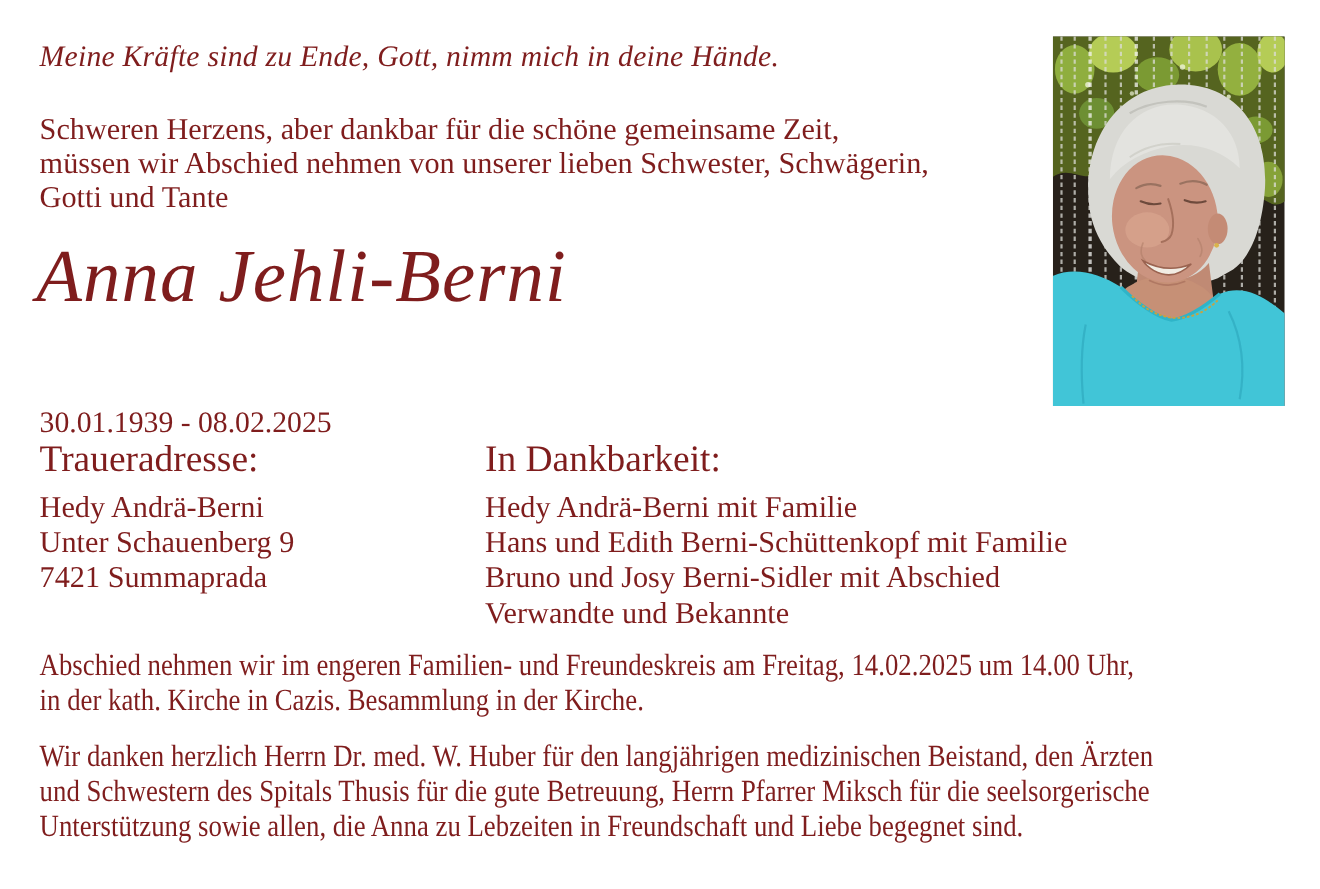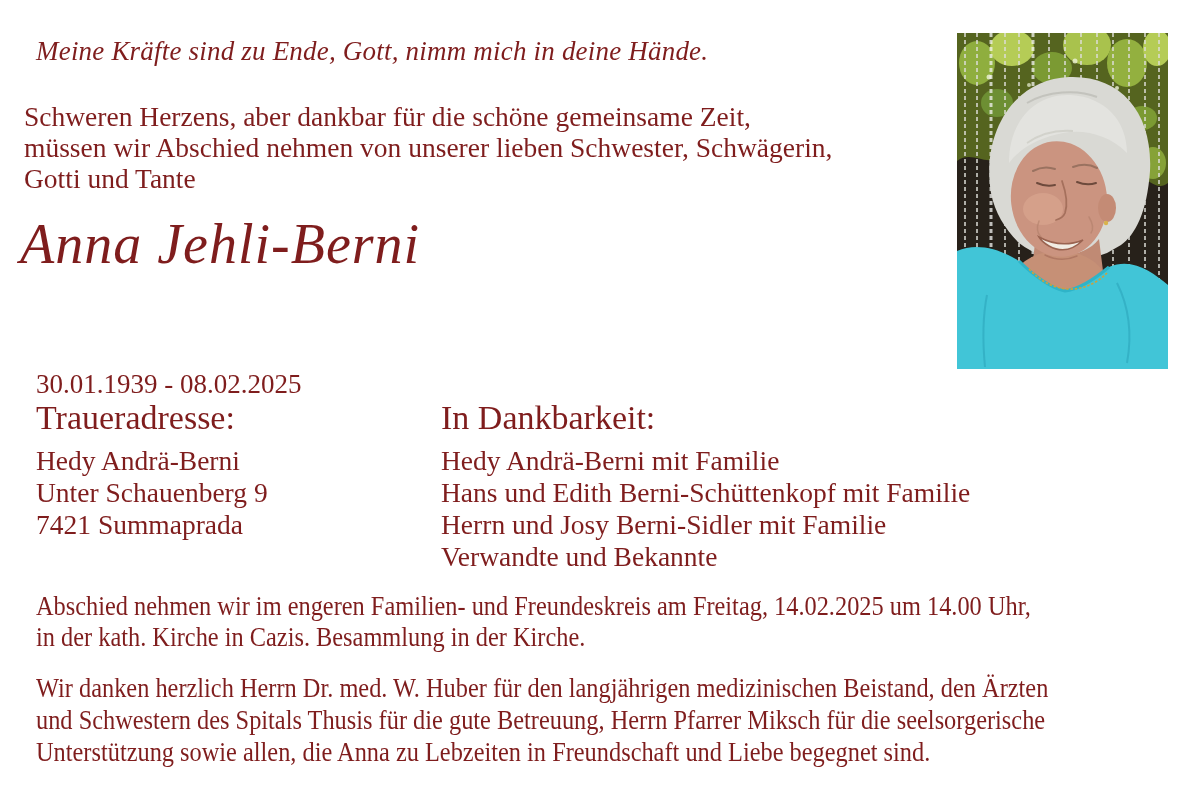--- a/index.html
+++ b/index.html
@@ -20,33 +20,33 @@
     position: absolute;
     left: 36px;
     top: 36px;
     font-size: 27px;
     font-style: italic;
     letter-spacing: 0.2px;
     white-space: nowrap;
   }
   .intro {
     position: absolute;
-    left: 24px;
+    left: 36px;
     top: 101px;
     font-size: 27.5px;
     line-height: 31px;
     white-space: pre-line;
     width: 900px;
   }
   .deceased-name {
     position: absolute;
-    left: 20px;
+    left: 33px;
     top: 212px;
     margin: 0;
-    font-size: 56px;
+    font-size: 68px;
     font-weight: 400;
     font-style: italic;
     letter-spacing: 1px;
     white-space: nowrap;
   }
   .life-dates {
     position: absolute;
     left: 36px;
     top: 333px;
     font-size: 27px;
@@ -105,21 +105,21 @@
       <div>Unter Schauenberg 9</div>
       <div>7421 Summaprada</div>
     </div>
   </div>
 
   <div class="col col-right">
     <div class="label">In Dankbarkeit:</div>
     <div class="lines">
       <div>Hedy Andrä-Berni mit Familie</div>
       <div>Hans und Edith Berni-Schüttenkopf mit Familie</div>
-      <div>Herrn und Josy Berni-Sidler mit Familie</div>
+      <div>Bruno und Josy Berni-Sidler mit Abschied</div>
       <div>Verwandte und Bekannte</div>
     </div>
   </div>
 
   <div class="condensed farewell">Abschied nehmen wir im engeren Familien- und Freundeskreis am Freitag, 14.02.2025 um 14.00 Uhr,
 in der kath. Kirche in Cazis. Besammlung in der Kirche.</div>
 
   <div class="condensed thanks">Wir danken herzlich Herrn Dr. med. W. Huber für den langjährigen medizinischen Beistand, den Ärzten
 und Schwestern des Spitals Thusis für die gute Betreuung, Herrn Pfarrer Miksch für die seelsorgerische
 Unterstützung sowie allen, die Anna zu Lebzeiten in Freundschaft und Liebe begegnet sind.</div>

